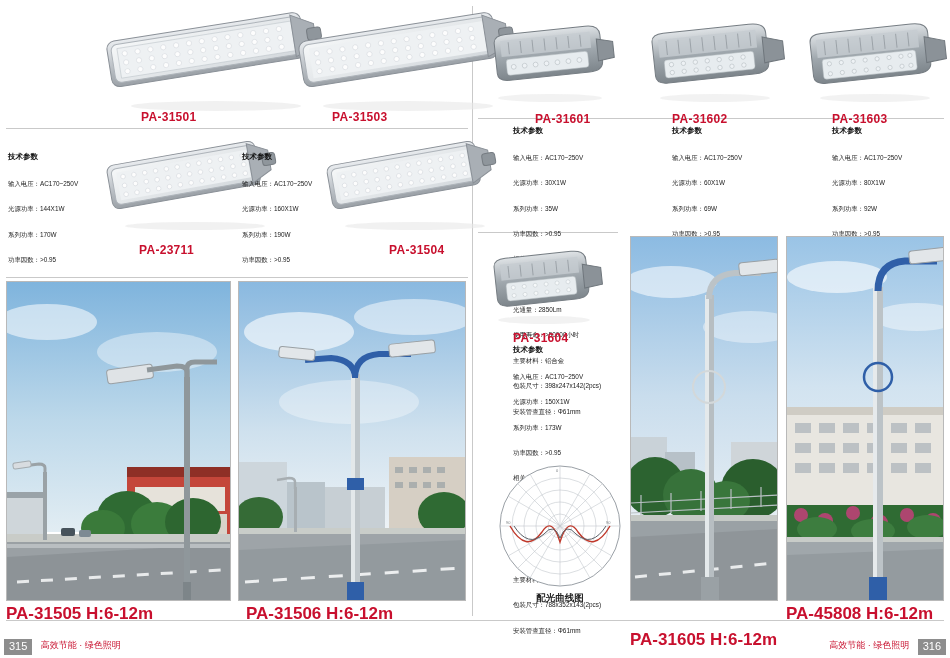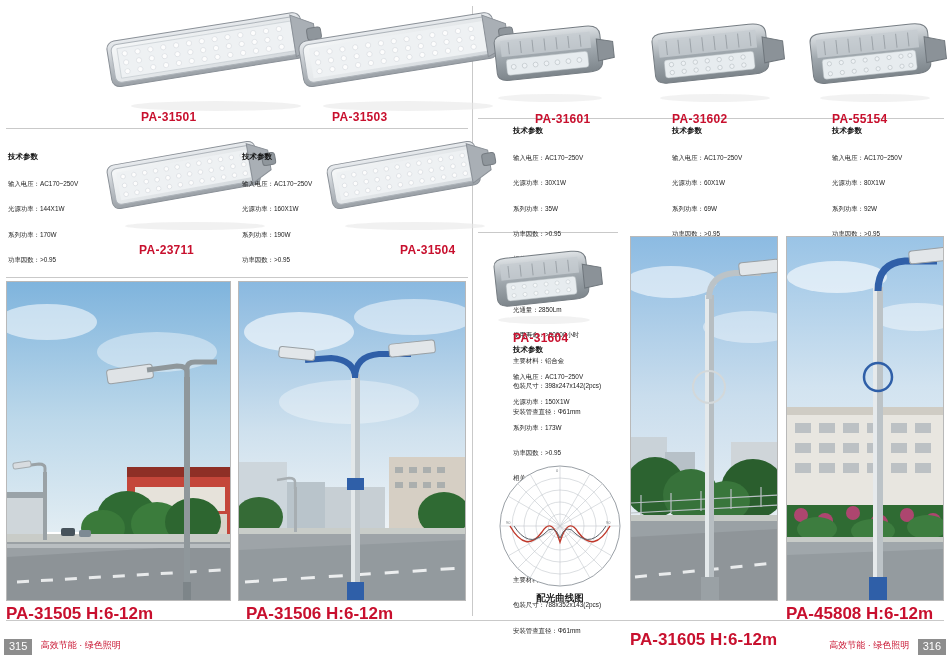--- a/index.html
+++ b/index.html
@@ -345,21 +345,21 @@
           <circle cx="124" cy="53" r="2.3"></circle>
             <circle cx="135" cy="53" r="2.3"></circle>
             <circle cx="146" cy="53" r="2.3"></circle>
         </g>
         <path d="M152 24 L172 34 L172 54 L152 64 Z" fill="#a9afb5" stroke="#8a9097"></path>
         <rect x="165" y="37" width="13" height="12" rx="3" fill="#8f969c" stroke="#767c82"></rect>
       </g>
       <ellipse cx="95" cy="96" rx="70" ry="4" fill="#e7e7e7" opacity="0.6"></ellipse>
     </svg>
   </div>
-  <div class="abs code" style="left:400px; top:243px;">PA-31504</div>
+  <div class="abs code" style="left:389px; top:243px;">PA-31504</div>
 
   <div class="photo" style="left:6px; top:281px; width:225px; height:320px;">
     <svg width="225" height="320" viewBox="0 0 225 320" preserveAspectRatio="none">
       <defs>
         <linearGradient id="sky1" x1="0" y1="0" x2="0" y2="1">
           <stop offset="0" stop-color="#7fb4dd"></stop>
             <stop offset="0.55" stop-color="#bcd8ea"></stop>
           <stop offset="1" stop-color="#e2edf3"></stop>
         </linearGradient>
       </defs>
@@ -602,21 +602,21 @@
           <line x1="74" y1="28" x2="74" y2="42"></line>
             <line x1="86" y1="28" x2="86" y2="42"></line>
           <line x1="98" y1="28" x2="98" y2="42"></line>
             <line x1="110" y1="28" x2="110" y2="42"></line>
         </g>
         <path d="M126 34 L146 40 L146 58 L126 60 Z" fill="#8b9298" stroke="#6f767c"></path>
       </g>
       <ellipse cx="75" cy="90" rx="55" ry="4" fill="#e9e9e9" opacity="0.6"></ellipse>
     </svg>
   </div>
-  <div class="abs code" style="left:832px; top:112px;">PA-55154</div>
+  <div class="abs code" style="left:832px; top:112px;">PA-31603</div>
   <div class="abs" style="left:832px; top:126px; width:115px;">
     <div class="spec-title">技术参数</div>
     <div class="spec-list">
       <div class="spec-row">输入电压：AC170~250V</div>
       <div class="spec-row">光源功率：80X1W</div>
       <div class="spec-row">系列功率：92W</div>
       <div class="spec-row">功率因数：&gt;0.95</div>
       <div class="spec-row">相关色温：3000K~7000K</div>
       <div class="spec-row">防护等级：IP65</div>
       <div class="spec-row">光通量：7600Lm</div>

